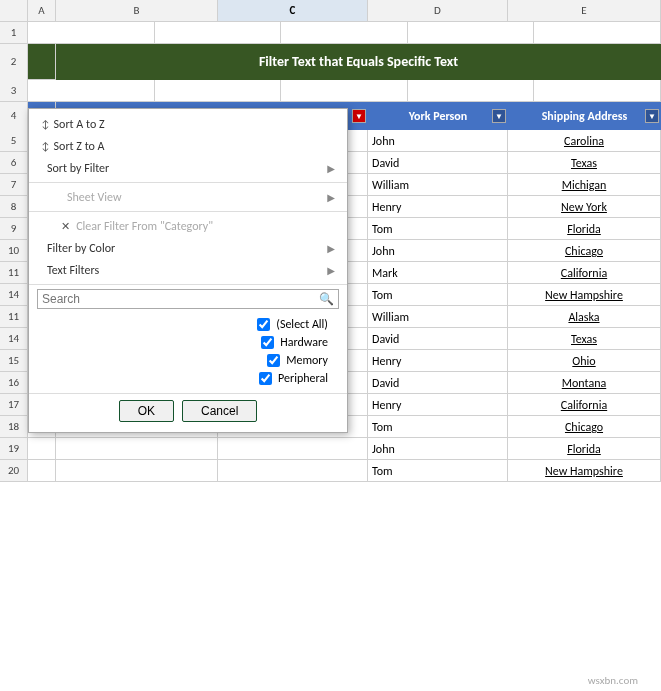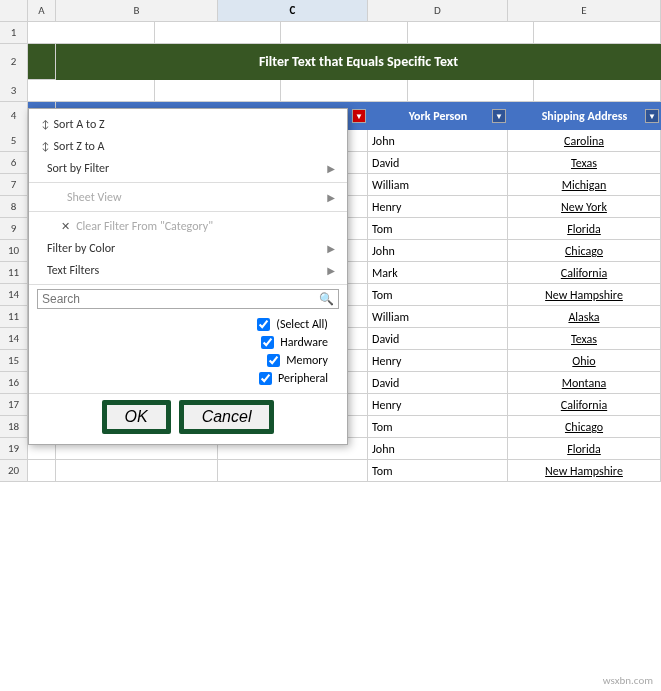--- a/index.html
+++ b/index.html
@@ -212,26 +212,25 @@
     .dialog-buttons {
       display: flex;
       justify-content: center;
       gap: 8px;
       padding: 6px;
       border-top: 1px solid #ddd;
       margin-top: 4px;
     }
     .dialog-btn {
       padding: 3px 18px;
-      font-size: 16px;
-      border: 5px solid #14532d;
+      font-size: 12px;
+      border: 1px solid #14532d;
       background: #f0f0f0;
       cursor: pointer;
       border-radius: 2px;
-      font-style: italic;
     }
 
     .sort-icon {
       font-size: 11px;
       margin-right: 4px;
     }
 
     
     .title-row {
       display: flex;
@@ -458,21 +457,21 @@
       <div class="grid-row">
     <div class="cell row-num">20</div>
     <div class="cell col-a-cell"></div>
     <div class="cell col-b-cell"></div>
     <div class="cell col-c-cell"></div>
     <div class="cell col-d-cell">Tom</div>
     <div class="cell col-e-cell">New Hampshire</div>
   </div>
     </div>
 
-  <div style="position:absolute;bottom:4px;right:8px;font-size:11px;color:#aaa;">wsxbn.com</div>
+  <div style="position:absolute;bottom:4px;right:23px;font-size:11px;color:#aaa;">wsxbn.com</div>
 
   <div class="dropdown-menu">
     <div class="menu-item">
       <span><span class="menu-icon sort-icon">↕</span><span>Sort A to Z</span></span>
     </div>
     <div class="menu-item">
       <span><span class="menu-icon sort-icon">↕</span><span>Sort Z to A</span></span>
     </div>
     <div class="menu-item">
       <span><span class="menu-icon"></span><span>Sort by Filter</span></span>

